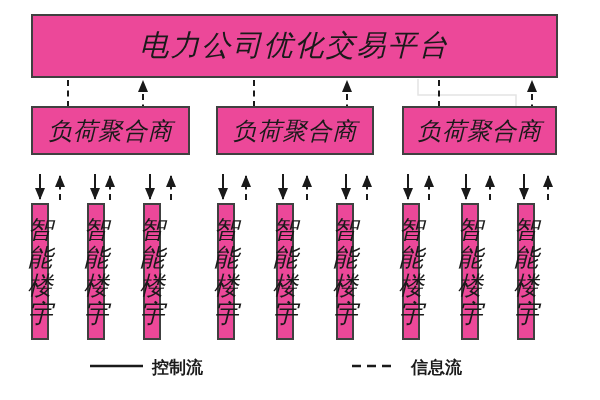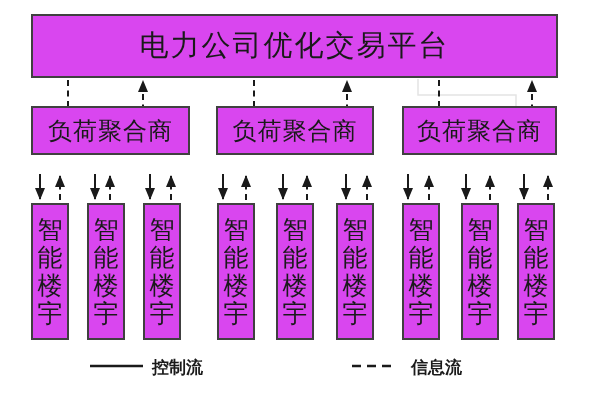--- a/index.html
+++ b/index.html
@@ -2,29 +2,29 @@
 <html><head>
 <meta charset="utf-8">
 <style>
   html,body{margin:0;padding:0;background:#fff;}
   #canvas{
     position:relative;width:600px;height:400px;background:#ffffff;
     font-family:"Liberation Serif","DejaVu Serif",serif;overflow:hidden;
   }
   #arrow-layer{position:absolute;left:0;top:0;width:600px;height:400px;}
   .box{
-    position:absolute;border:2px solid #404040;background:#d946ef;
+    position:absolute;border:2px solid #404040;background:#ec4899;
     display:flex;align-items:center;justify-content:center;
-    color:#1a1a1a;box-sizing:border-box;
+    color:#1a1a1a;box-sizing:border-box;font-style:italic;
   }
   .platform{left:31px;top:14px;width:527px;height:64px;}
   .platform span{font-size:29px;letter-spacing:2px;white-space:nowrap;}
   .agg{top:106px;height:49px;}
   .agg span{font-size:24px;letter-spacing:1px;white-space:nowrap;}
-  .bld{top:203px;width:38px;height:137px;}
+  .bld{top:203px;width:18px;height:137px;}
   .bld span{
     font-size:25px;line-height:1.12;width:1em;
     word-break:break-all;text-align:center;display:block;
   }
   .legend-label{
     position:absolute;top:356px;font-family:"Liberation Sans","DejaVu Sans",sans-serif;
     font-weight:bold;font-size:17px;color:#1a1a1a;white-space:nowrap;
   }
   .arrow{stroke:#1a1a1a;stroke-width:2;fill:none;}
   .dashed{stroke-dasharray:6 4.5;}

